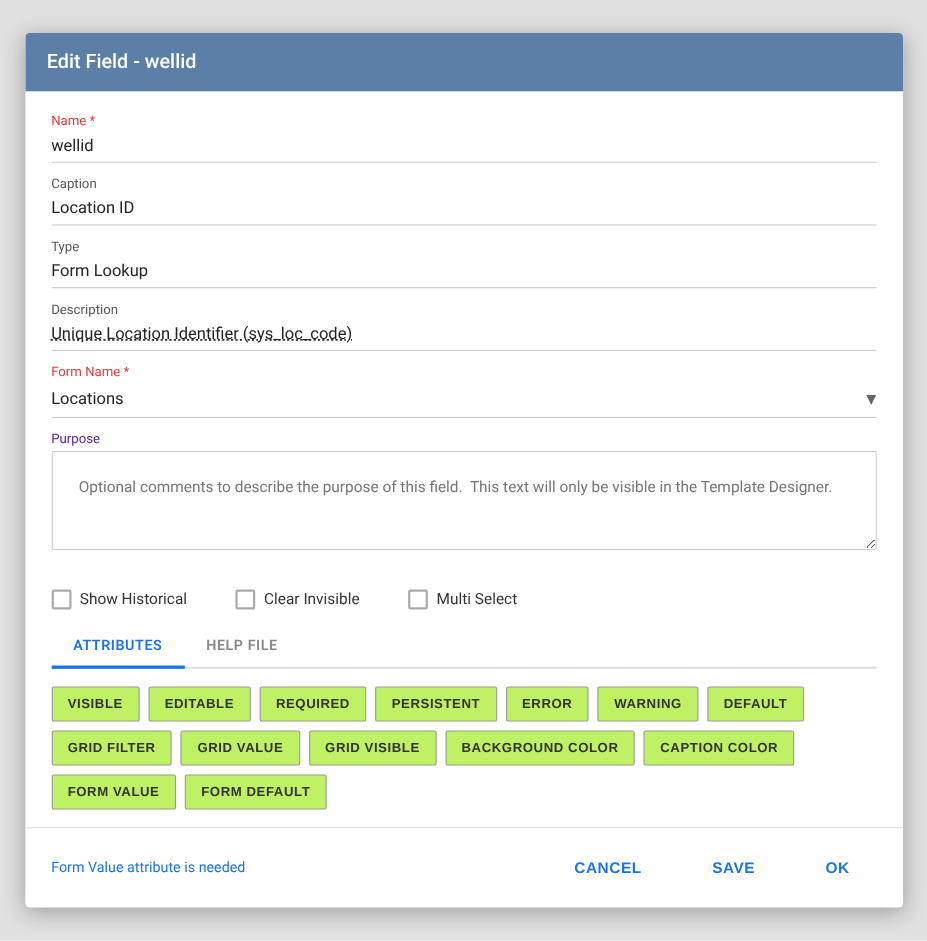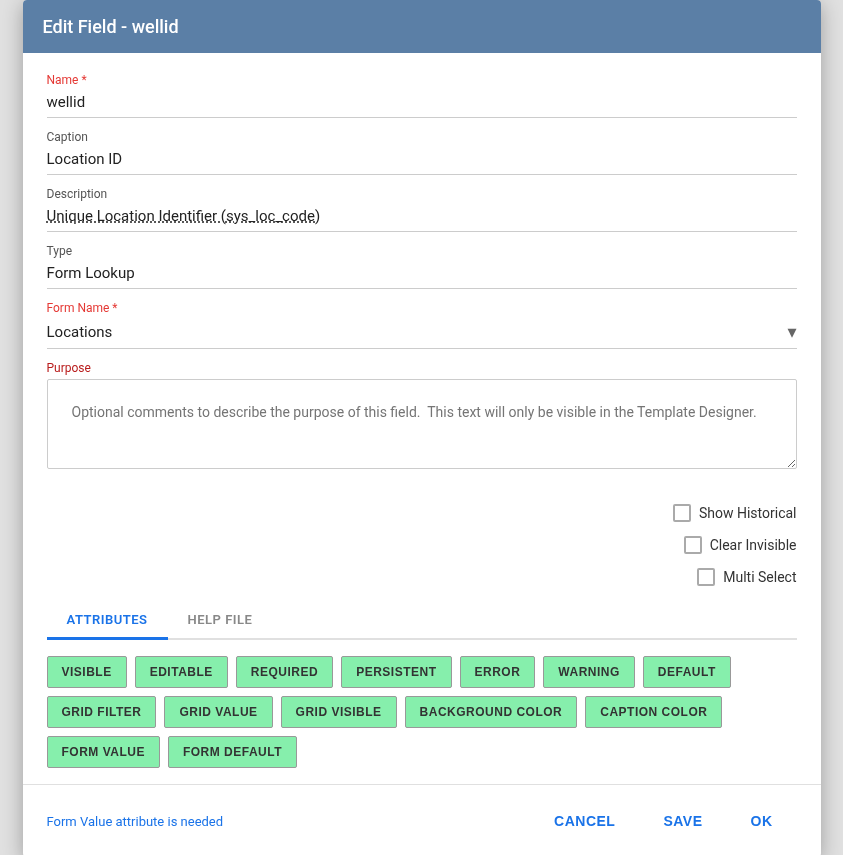--- a/index.html
+++ b/index.html
@@ -62,43 +62,42 @@
       flex: 1;
       font-size: 15px;
       color: #222;
     }
     .select-row .chevron {
       color: #666;
       font-size: 18px;
     }
     .purpose-label {
       font-size: 12px;
-      color: #b91c1c;
+      color: #4c1d95;
       margin-bottom: 4px;
       display: block;
       margin-top: 10px;
     }
     .purpose-textarea {
       width: 100%;
       height: 90px;
       border: 1px solid #ccc;
       border-radius: 2px;
       padding: 24px;
       font-size: 14px;
       color: #aaa;
       resize: vertical;
       font-family: inherit;
       outline: none;
     }
     .checkboxes-row {
       display: flex;
-      align-items: flex-end;
-      gap: 14px;
+      align-items: flex-start;
+      gap: 44px;
       padding: 20px 0 16px 0;
-      flex-direction: column;
     }
     .checkbox-item {
       display: flex;
       align-items: center;
       gap: 8px;
       cursor: pointer;
     }
     .checkbox-box {
       width: 18px;
       height: 18px;
@@ -131,21 +130,21 @@
       border-bottom: 3px solid #1a73e8;
     }
     .attribute-buttons {
       display: flex;
       flex-wrap: wrap;
       gap: 8px;
       margin-bottom: 8px;
     }
     .attr-btn {
       border: 1px solid #999;
-      background: #86efac;
+      background: #bef264;
       padding: 8px 14px;
       font-size: 12px;
       font-weight: 600;
       letter-spacing: 0.5px;
       color: #333;
       border-radius: 2px;
       cursor: pointer;
       white-space: nowrap;
     }
     .dialog-footer {
@@ -155,20 +154,21 @@
       padding: 18px 24px;
       border-top: 1px solid #e0e0e0;
       margin-top: 16px;
     }
     .footer-message {
       color: #1a73e8;
       font-size: 13px;
     }
     .footer-actions {
       display: flex;
+      gap: 16px;
       align-items: flex-end;
     }
     .footer-btn {
       padding: 10px 24px;
       font-size: 14px;
       font-weight: 600;
       border: none;
       background: none;
       cursor: pointer;
       color: #1a73e8;
@@ -188,32 +188,32 @@
   <div class="dialog-body">
 
     <div class="form-group">
       <span class="field-label required">Name *</span>
       <span class="field-value">wellid</span>
     </div>
 
     <div class="form-group">
       <span class="field-label">Caption</span>
       <span class="field-value">Location ID</span>
+    </div>
+
+    <div class="form-group">
+      <span class="field-label">Type</span>
+      <span class="field-value">Form Lookup</span>
     </div>
 
     <div class="form-group">
       <span class="field-label">Description</span>
       <span class="field-value underline-dashed">
         <span>Unique Location Identifier (</span><span style="text-decoration: underline dotted;">sys_loc_code</span><span>)</span>
       </span>
-    </div>
-
-    <div class="form-group">
-      <span class="field-label">Type</span>
-      <span class="field-value">Form Lookup</span>
     </div>
 
     <div class="form-group">
       <span class="field-label required">Form Name *</span>
       <div class="select-row">
         <span class="select-val">Locations</span>
         <span class="chevron">▾</span>
       </div>
     </div>
 

